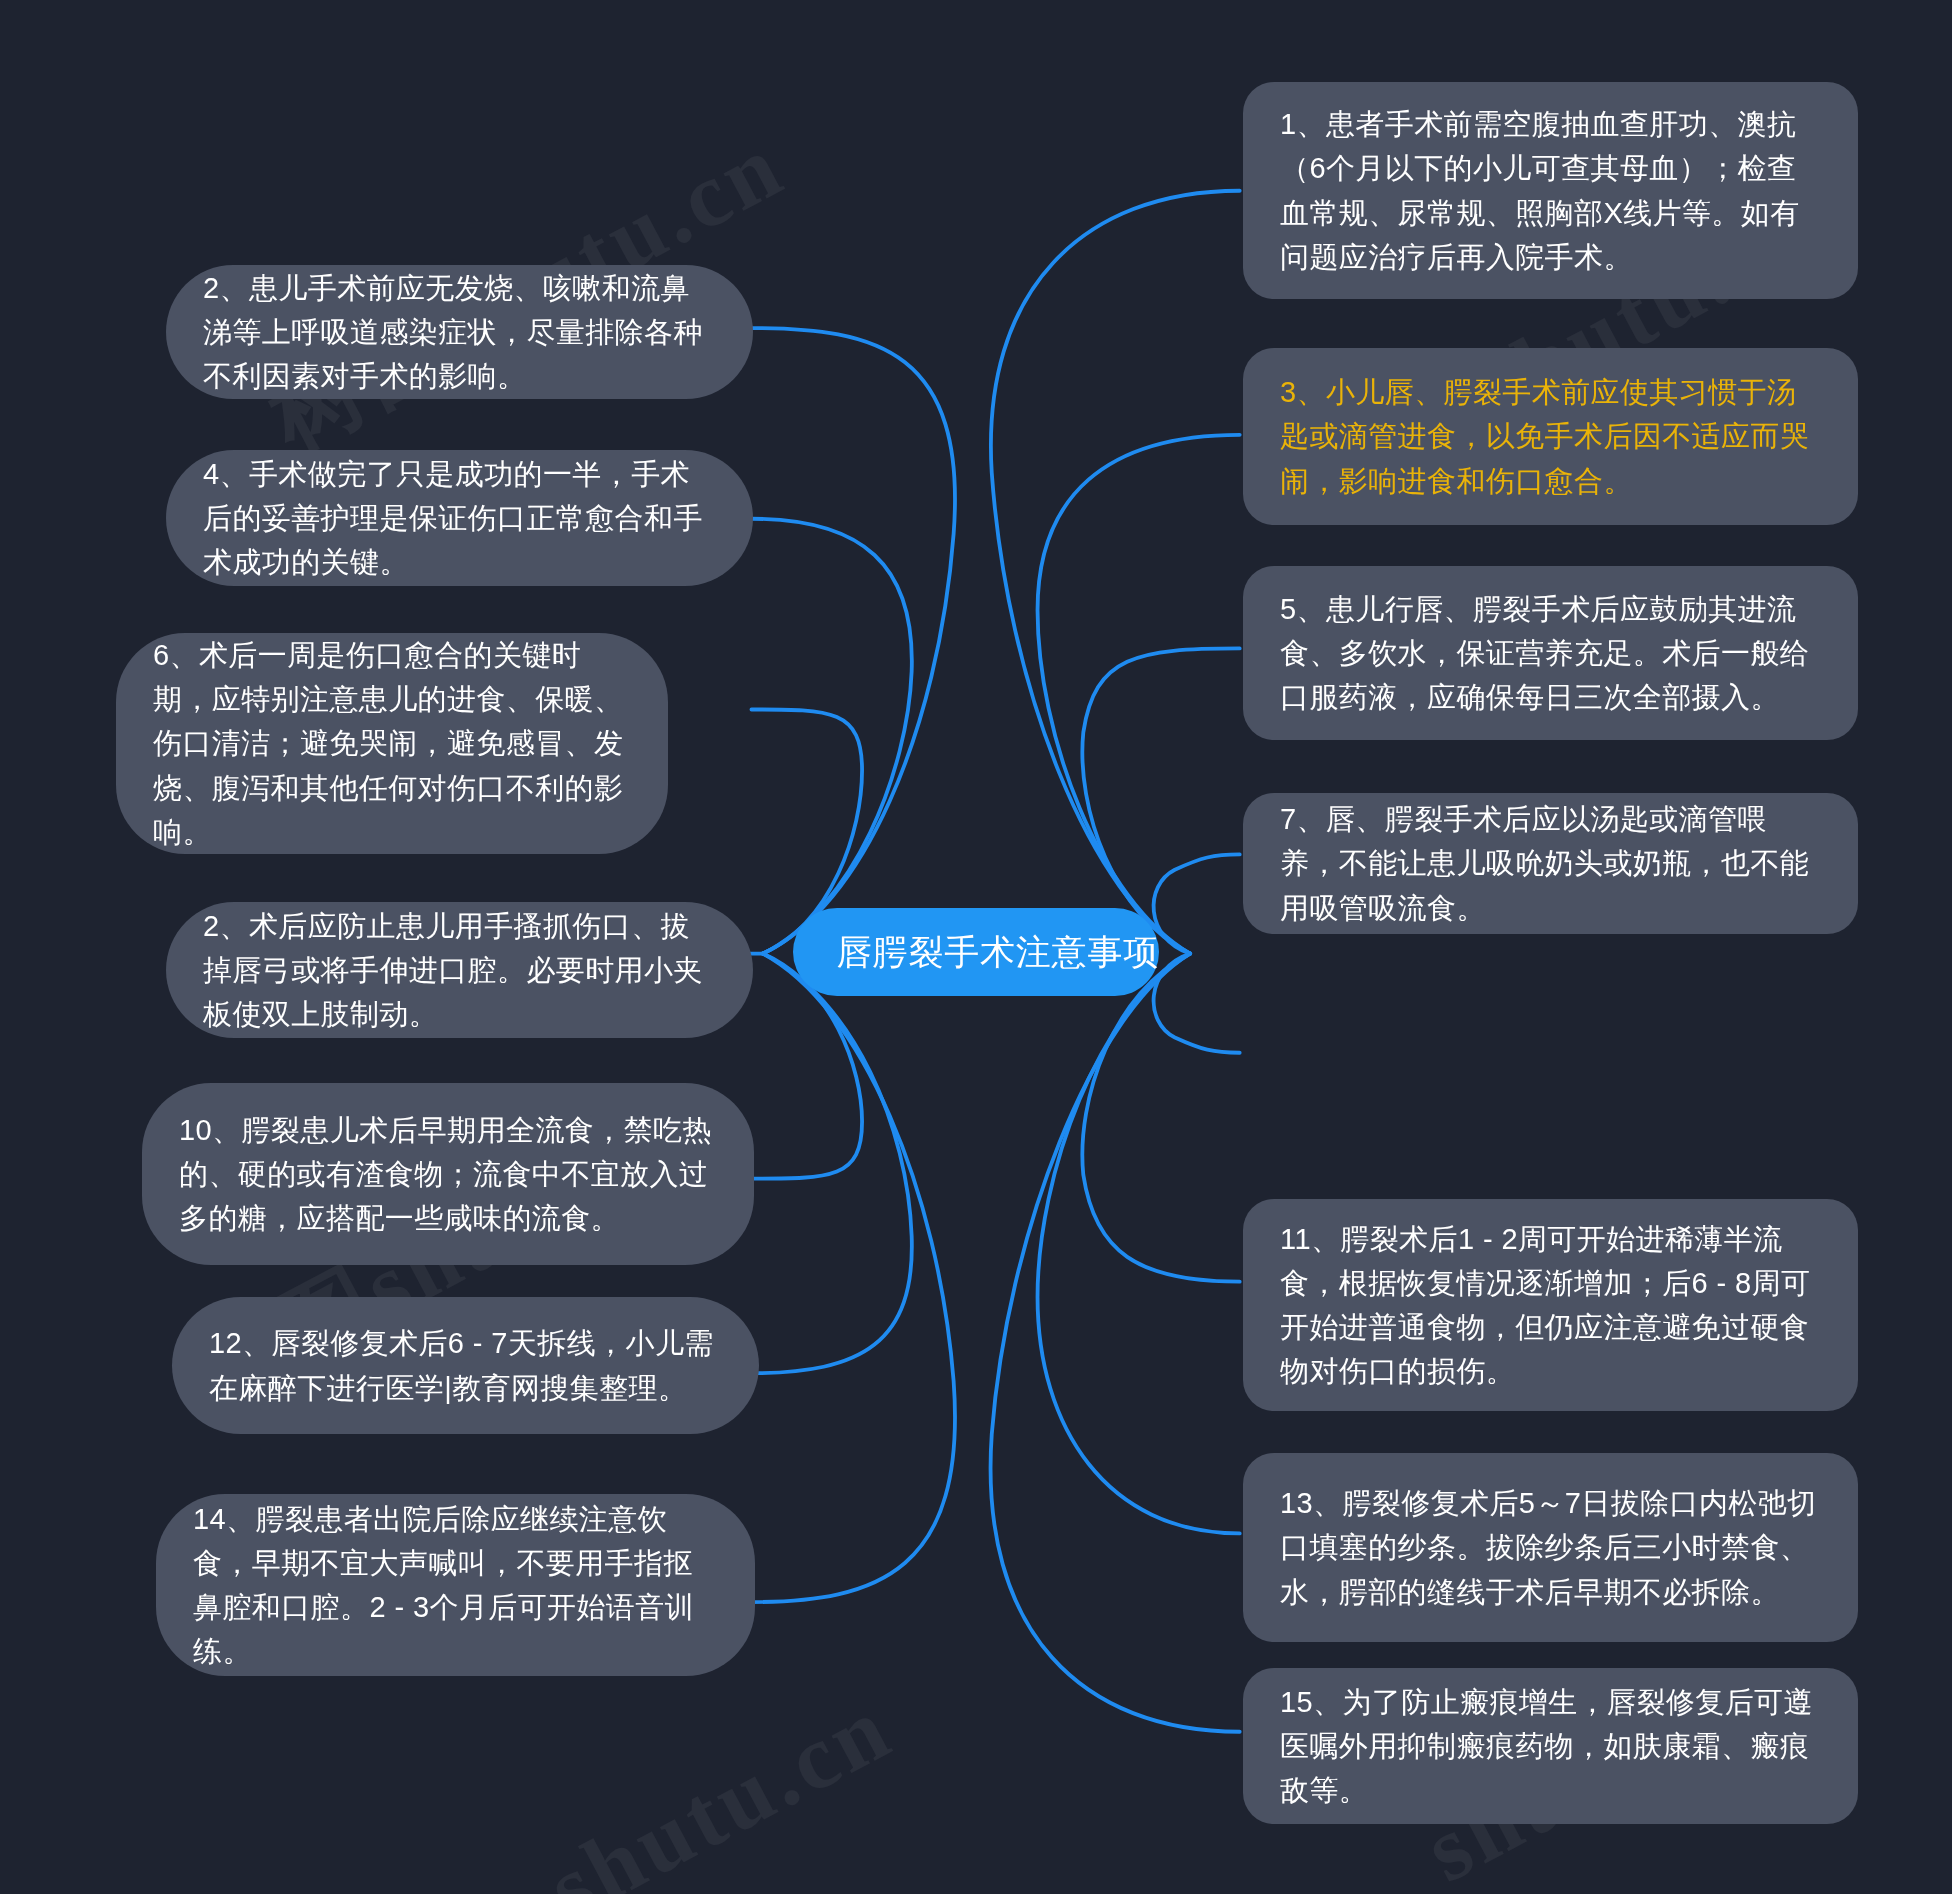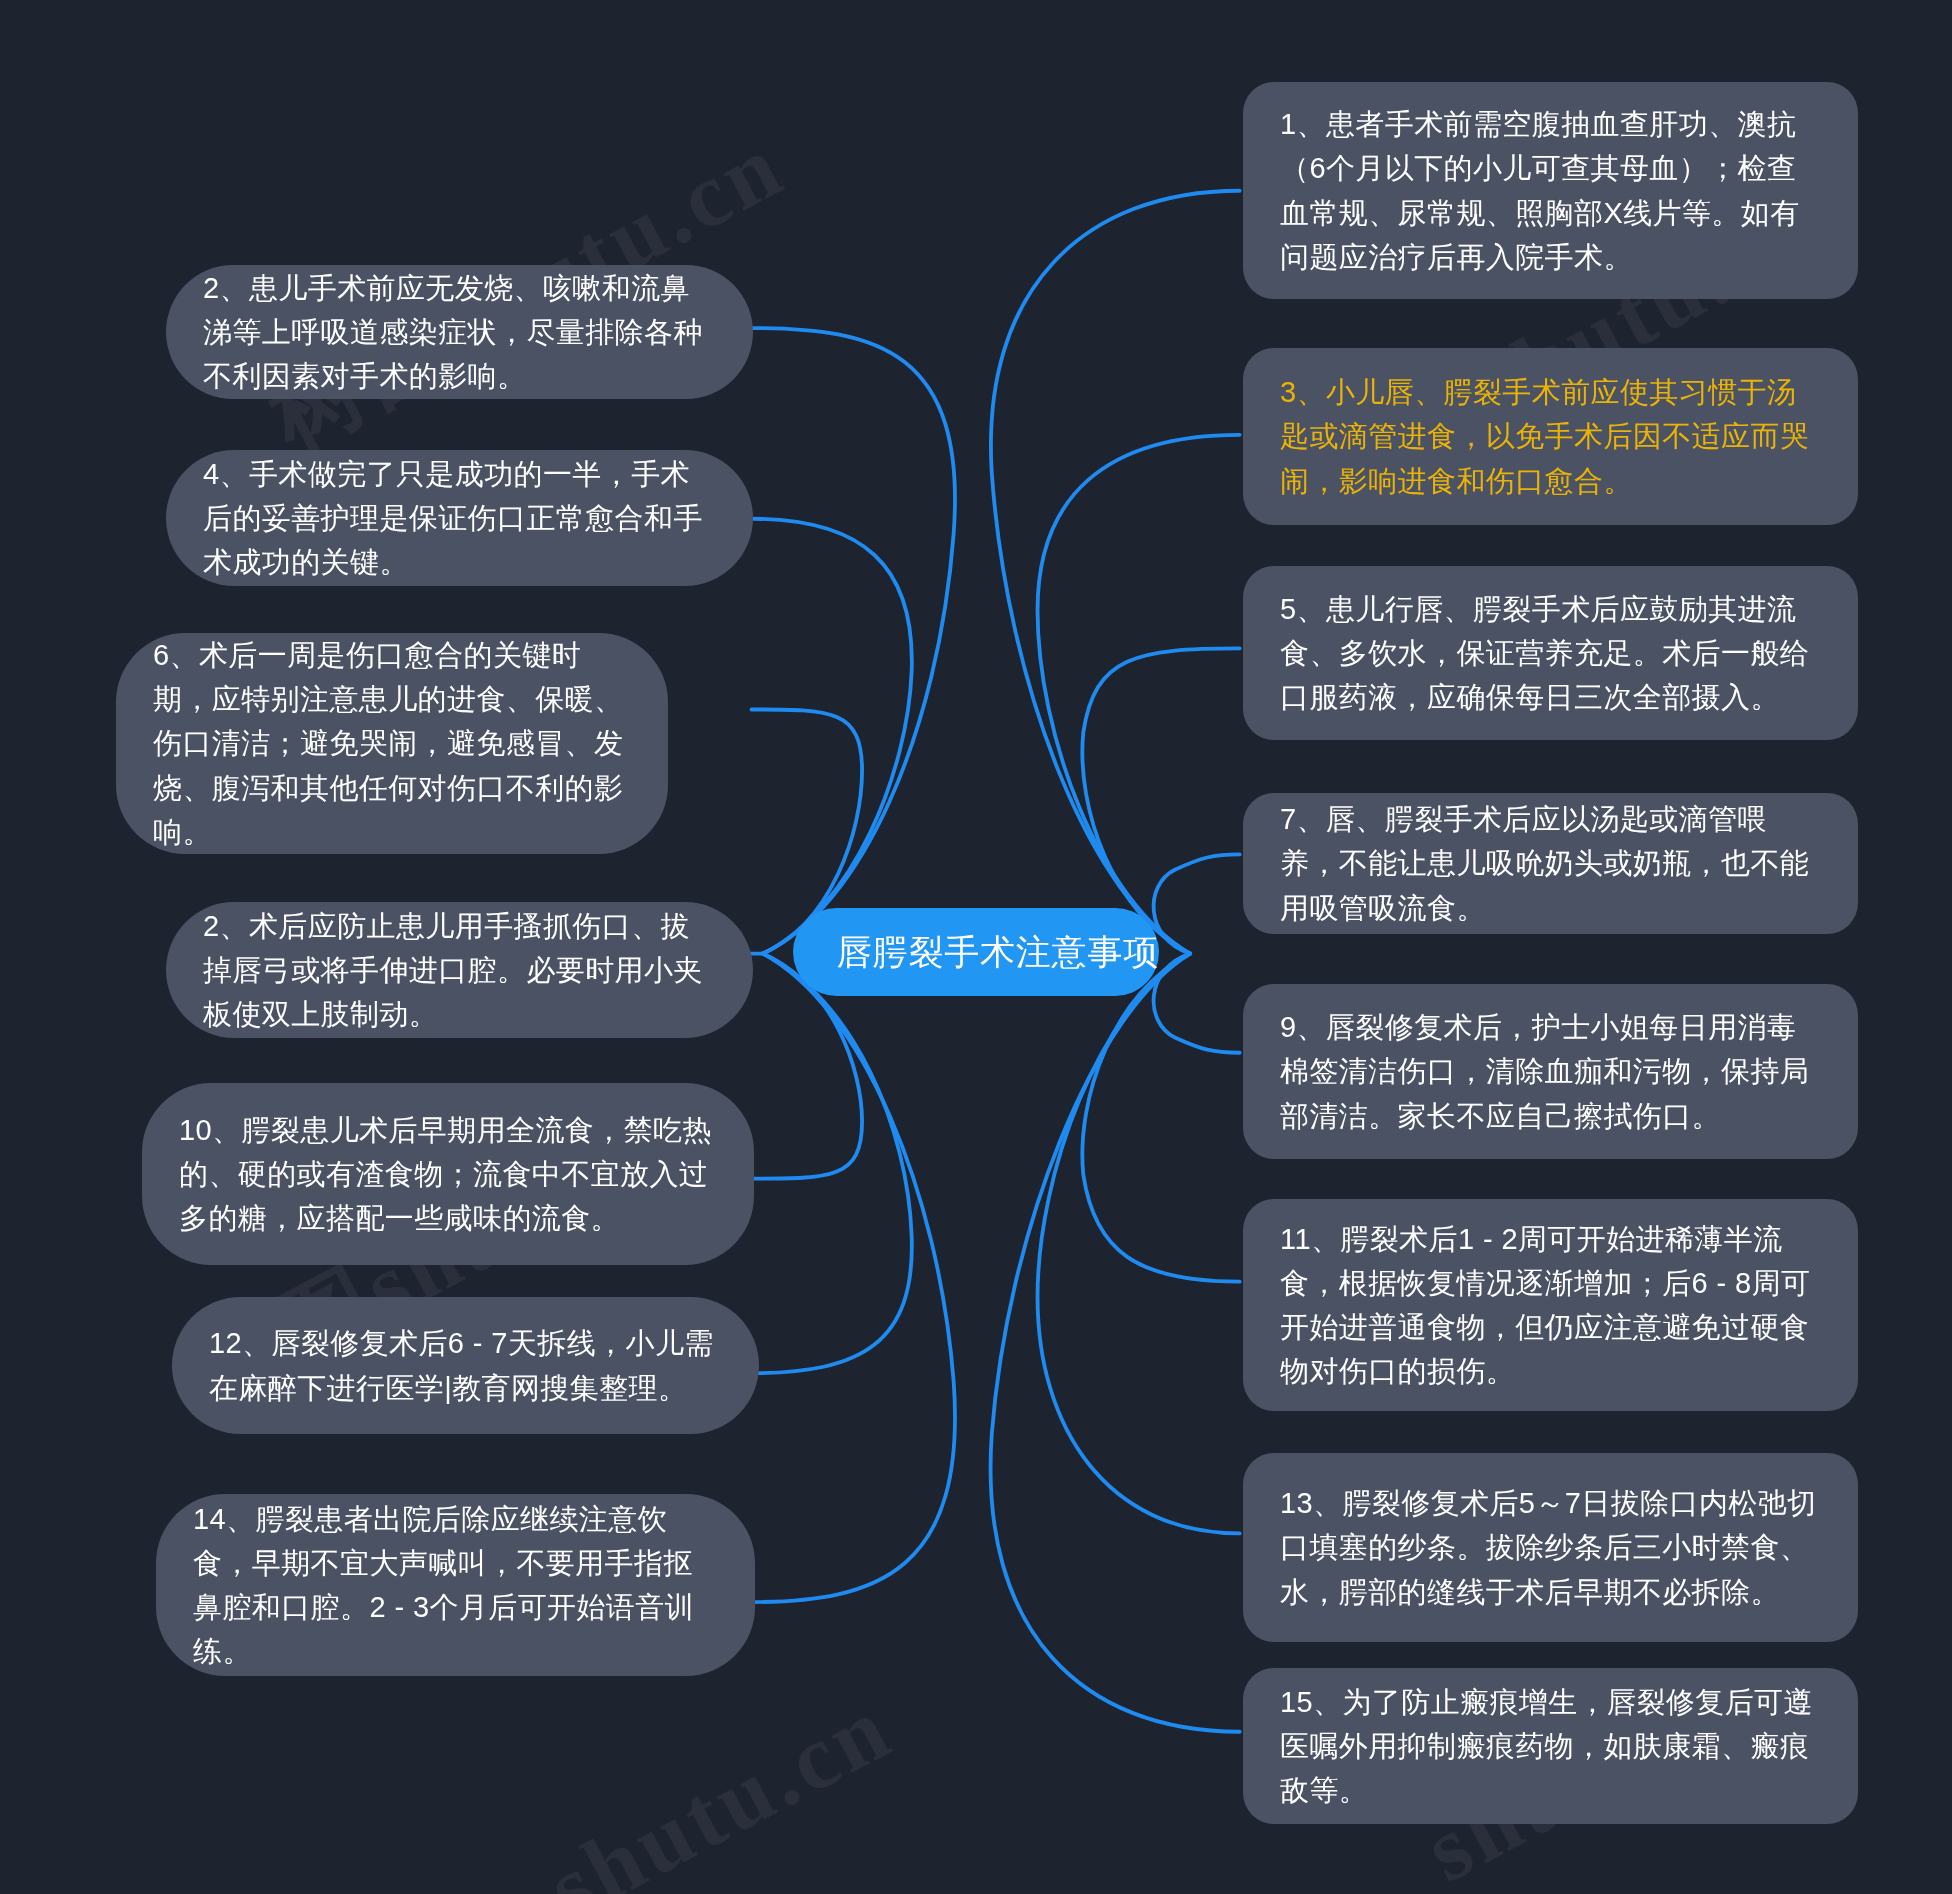--- a/index.html
+++ b/index.html
@@ -118,23 +118,20 @@
   </div>
 
   <div class="node right" style="left: 1243px; top: 566px; width: 615px; height: 174px; background: rgb(75, 82, 99); color: rgb(255, 255, 255);">
     <span class="txt">5、患儿行唇、腭裂手术后应鼓励其进流食、多饮水，保证营养充足。术后一般给口服药液，应确保每日三次全部摄入。</span>
   </div>
 
   <div class="node right" style="left: 1243px; top: 793px; width: 615px; height: 141px; background: rgb(75, 82, 99); color: rgb(255, 255, 255);">
     <span class="txt">7、唇、腭裂手术后应以汤匙或滴管喂养，不能让患儿吸吮奶头或奶瓶，也不能用吸管吸流食。</span>
   </div>
 
-  <div class="node right" style="left: 1243px; top: 984px; width: 615px; height: 175px; background: rgb(75, 82, 99); color: rgb(255, 255, 255);">
-    <span class="txt">9、唇裂修复术后，护士小姐每日用消毒棉签清洁伤口，清除血痂和污物，保持局部清洁。家长不应自己擦拭伤口。</span>
-  </div>
 
   <div class="node right" style="left: 1243px; top: 1199px; width: 615px; height: 212px; background: rgb(75, 82, 99); color: rgb(255, 255, 255);">
     <span class="txt">11、腭裂术后1 - 2周可开始进稀薄半流食，根据恢复情况逐渐增加；后6 - 8周可开始进普通食物，但仍应注意避免过硬食物对伤口的损伤。</span>
   </div>
 
   <div class="node right" style="left: 1243px; top: 1453px; width: 615px; height: 189px; background: rgb(75, 82, 99); color: rgb(255, 255, 255);">
     <span class="txt">13、腭裂修复术后5～7日拔除口内松弛切口填塞的纱条。拔除纱条后三小时禁食、水，腭部的缝线于术后早期不必拆除。</span>
   </div>
 
   <div class="node right" style="left: 1243px; top: 1668px; width: 615px; height: 156px; background: rgb(75, 82, 99); color: rgb(255, 255, 255);">

